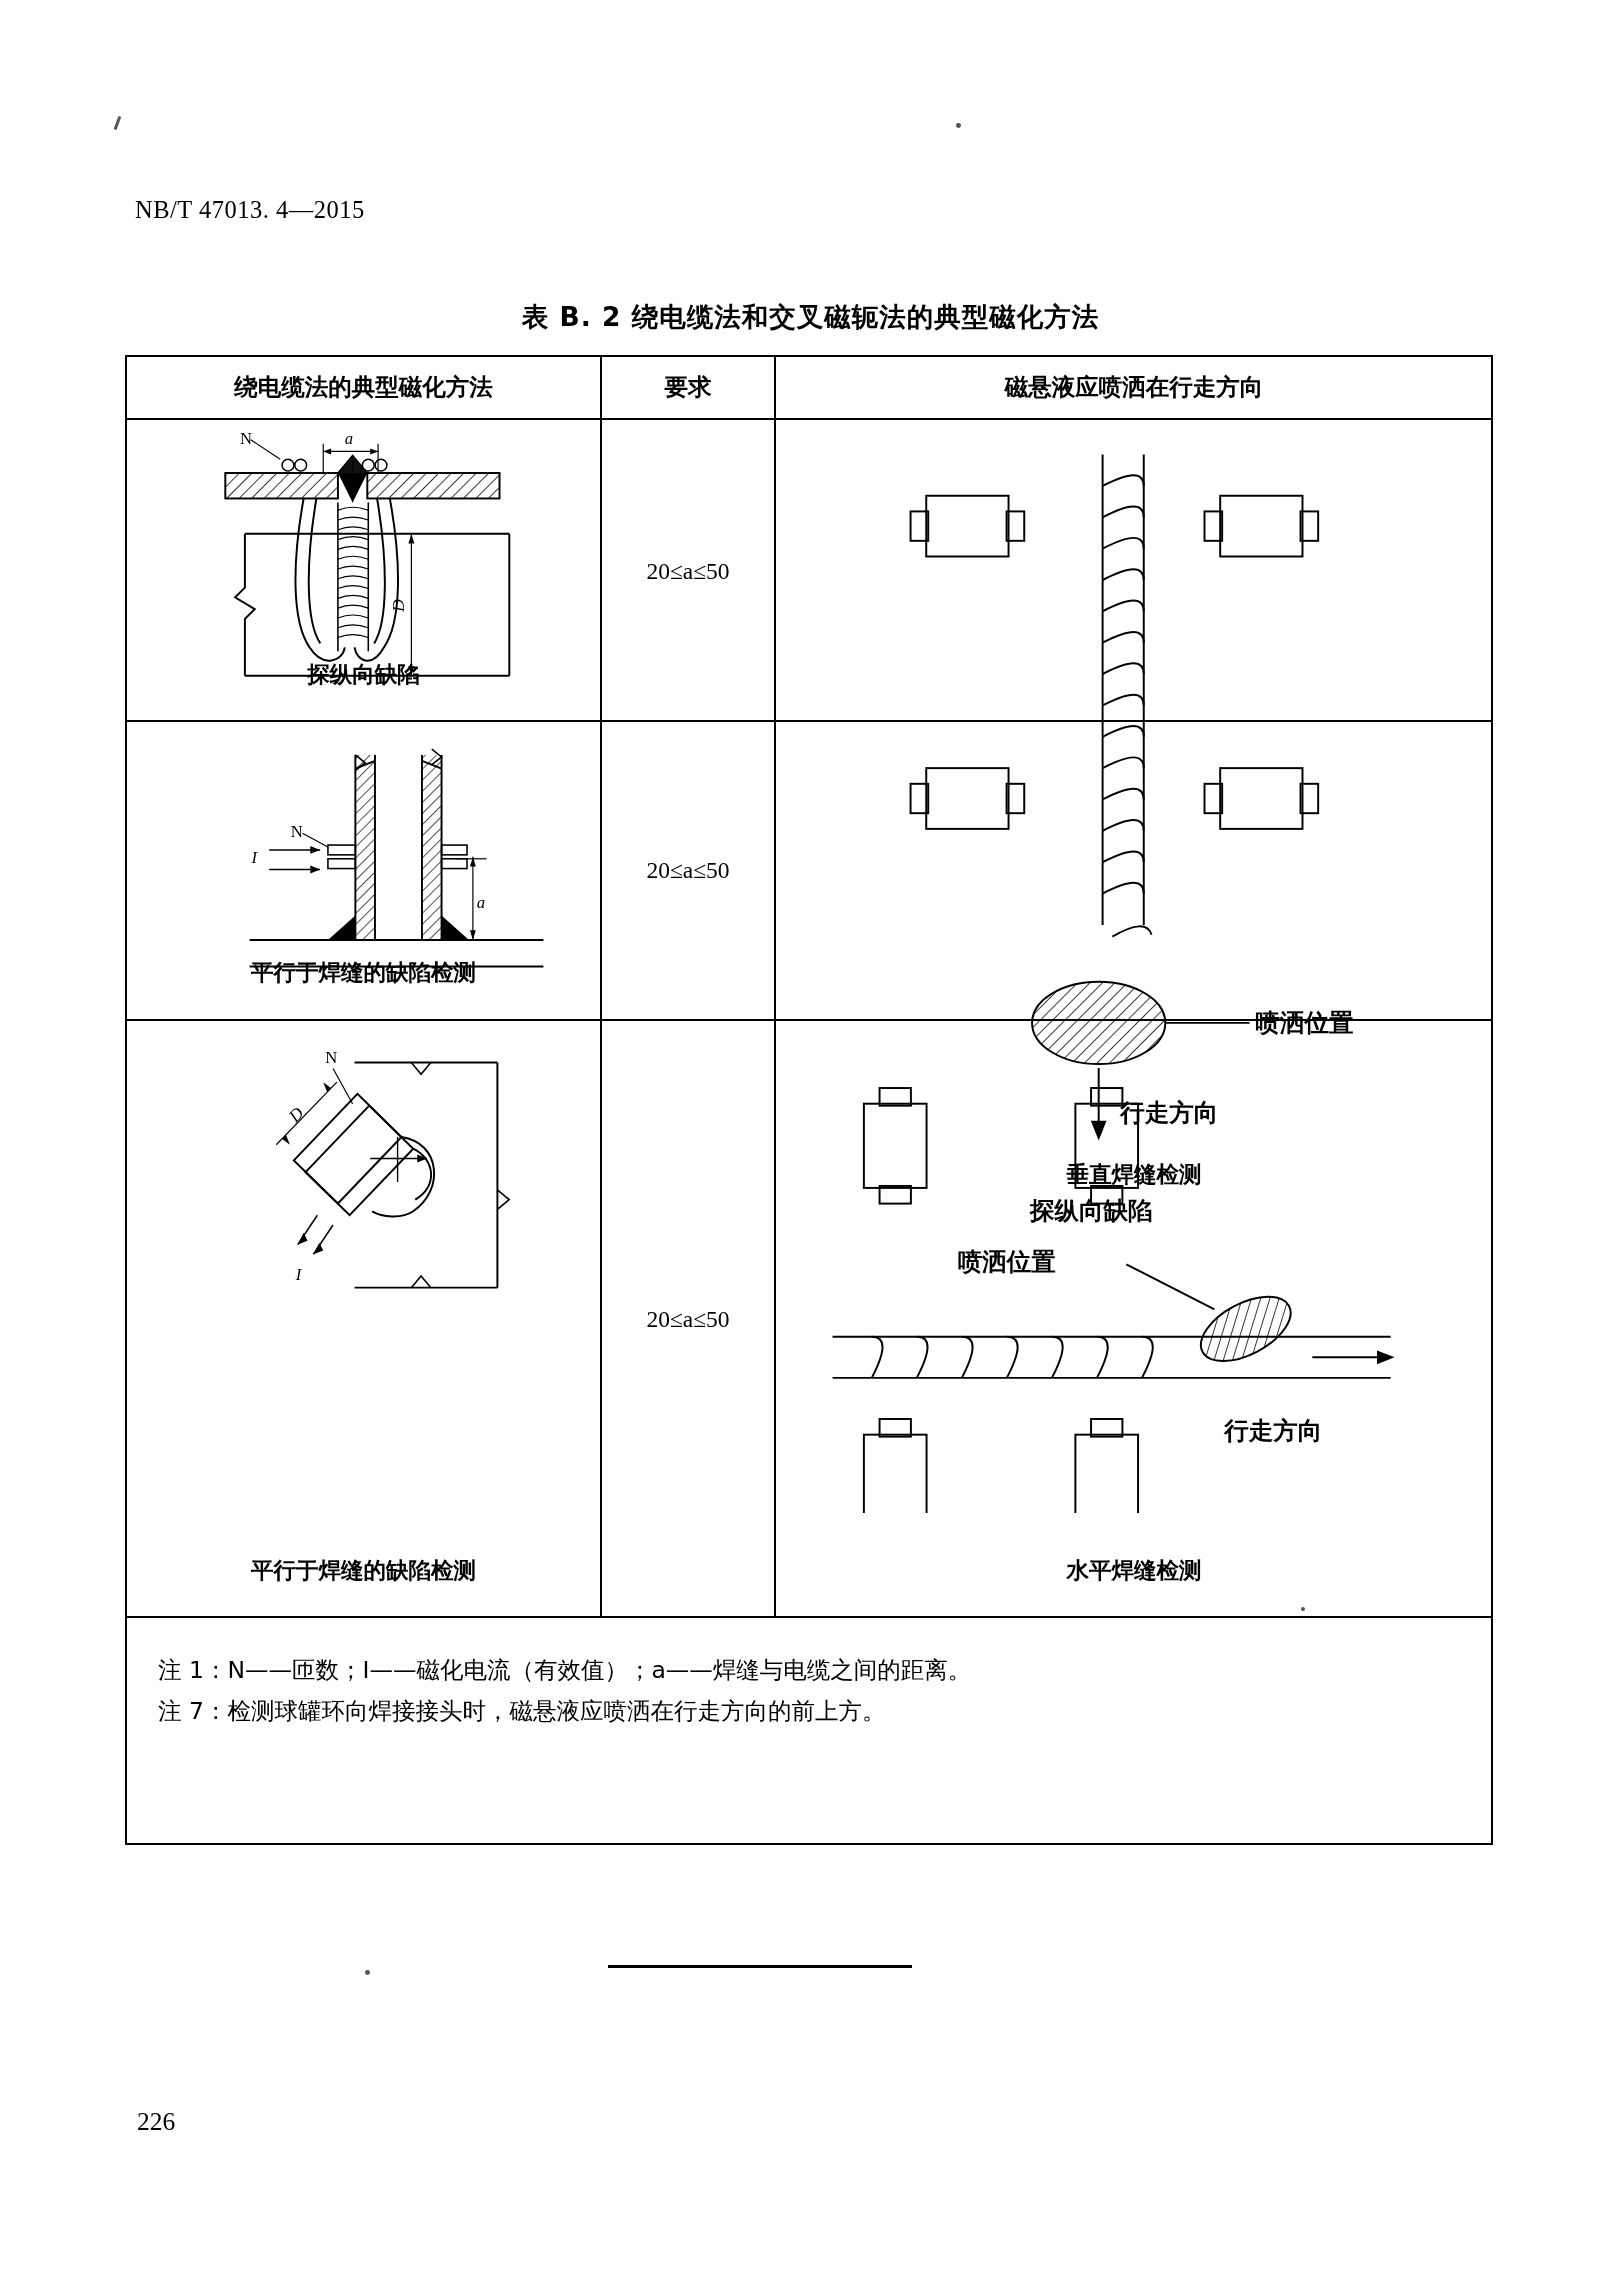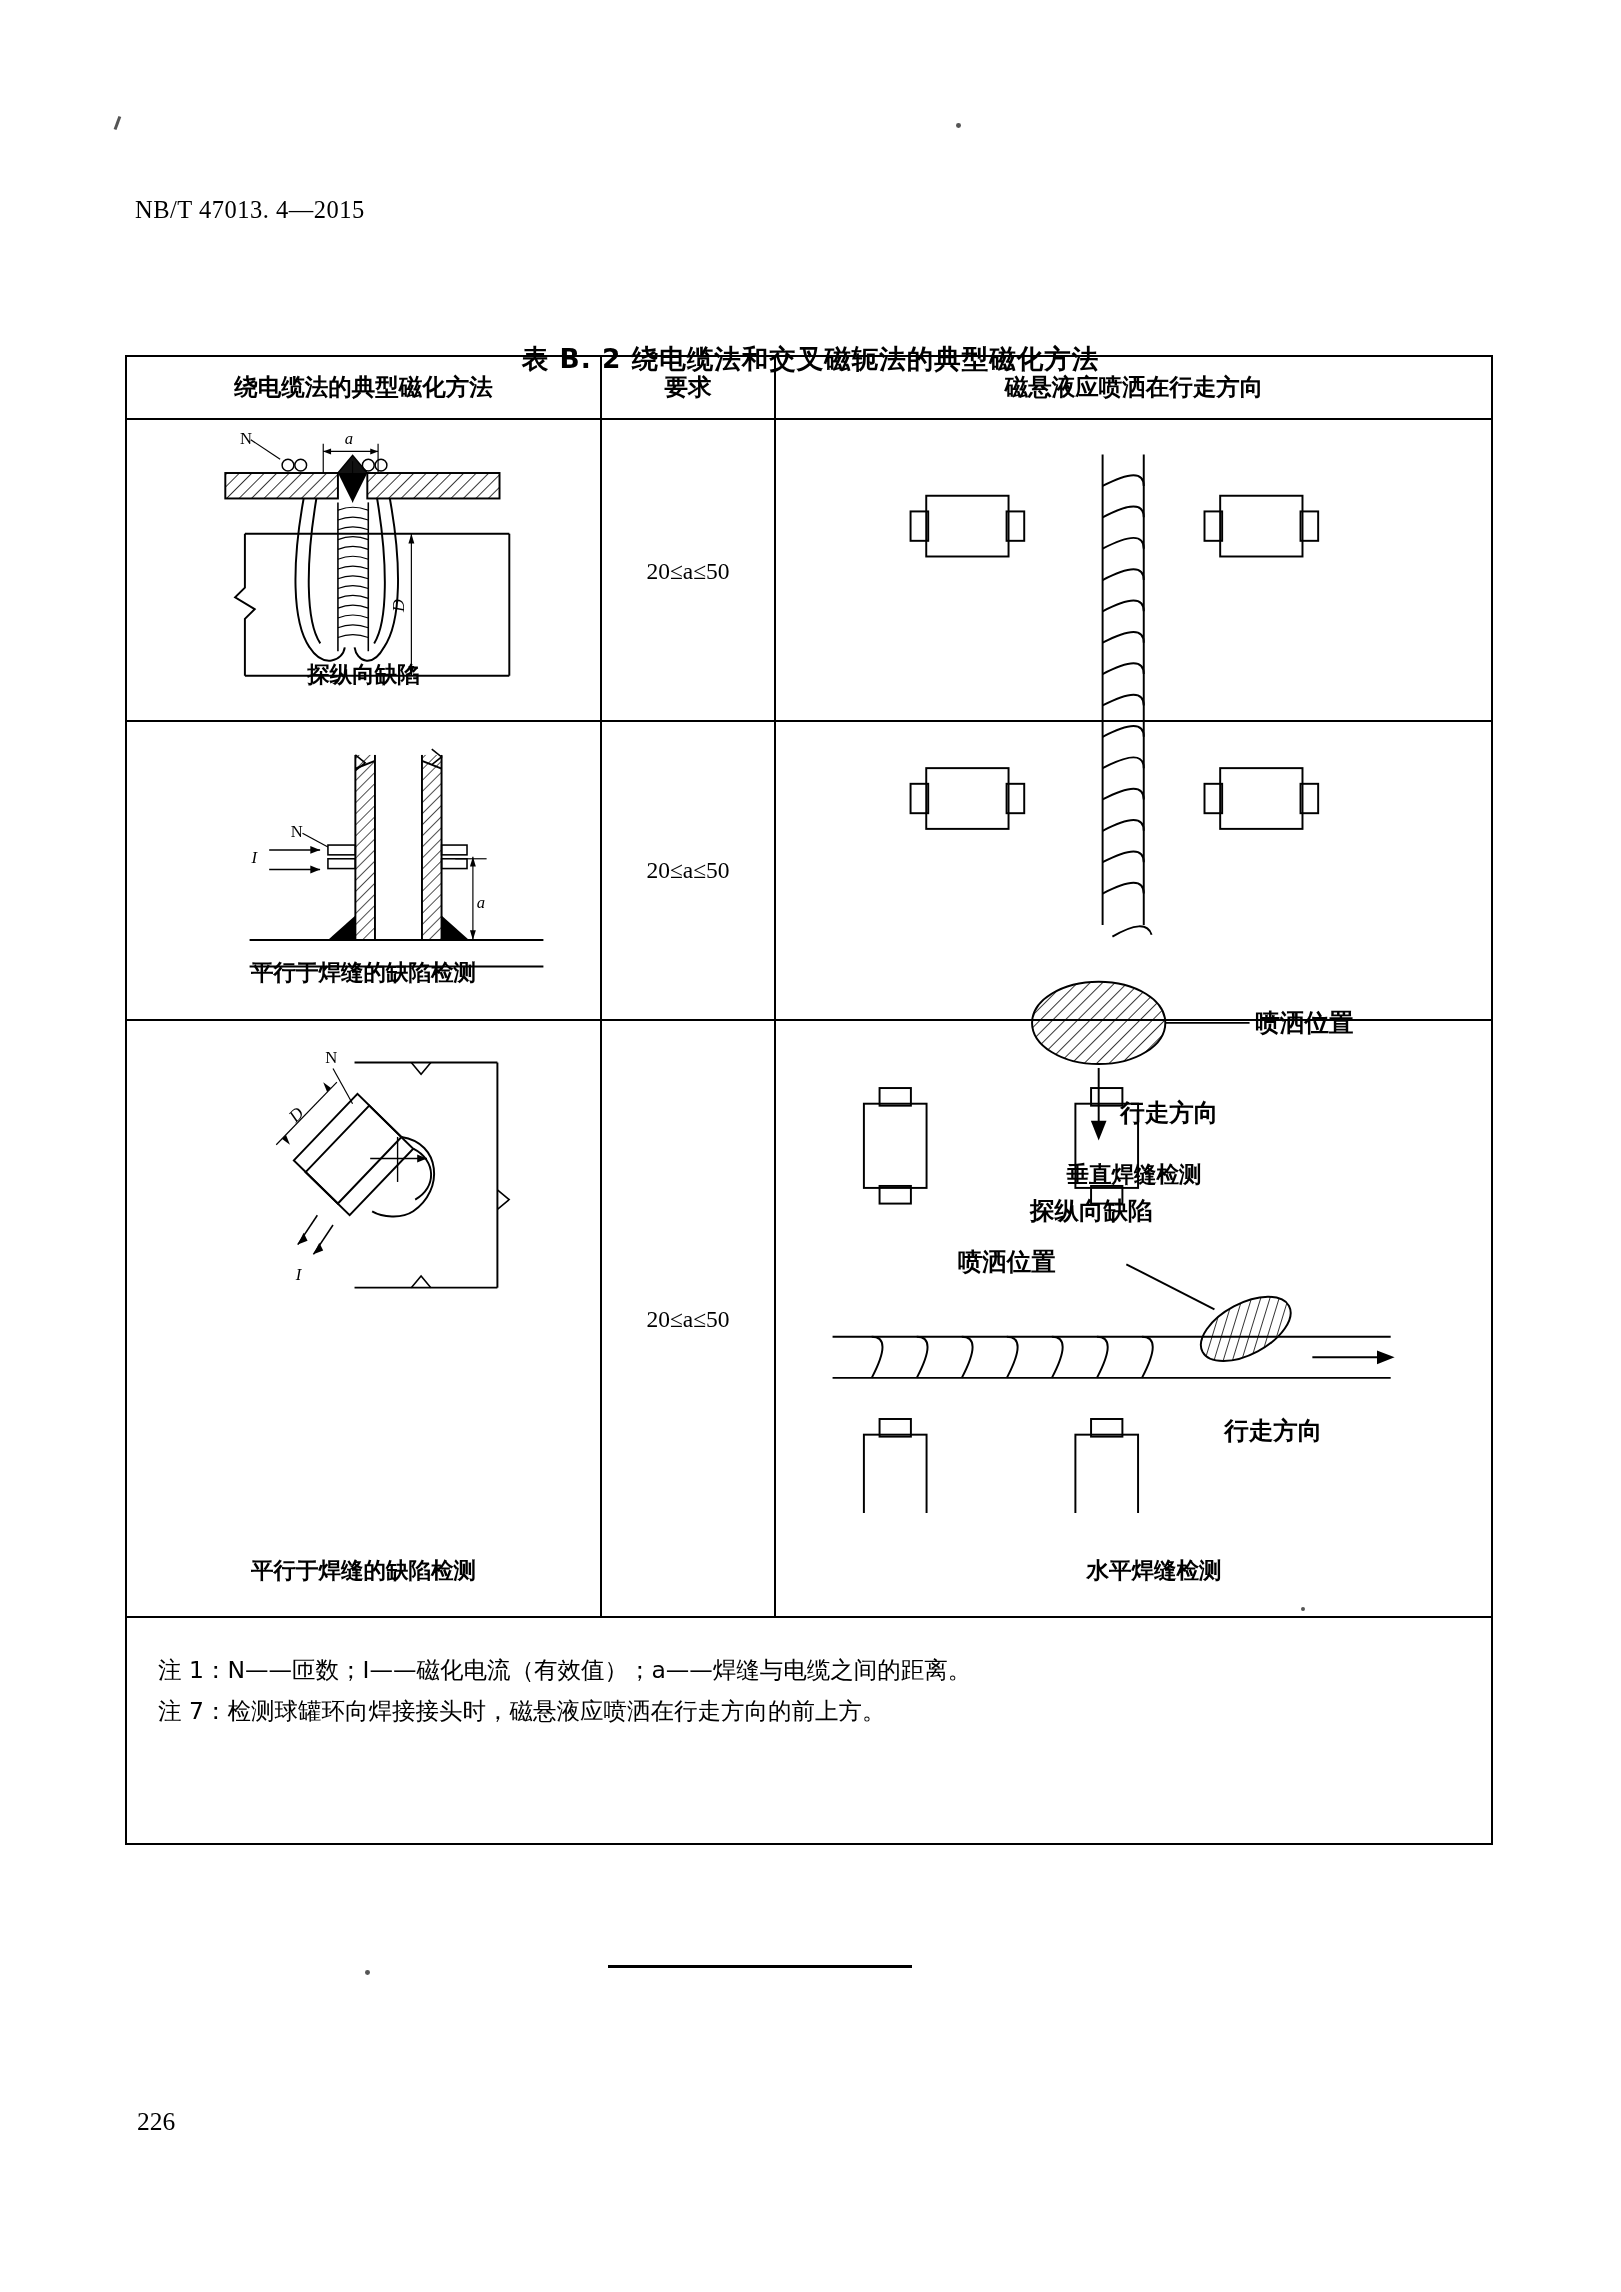--- a/index.html
+++ b/index.html
@@ -32,21 +32,20 @@
   .table-title {
     position: absolute;
     left: 0;
     top: 299px;
     width: 1621px;
     text-align: center;
     font-size: 26.5px;
     font-weight: bold;
     font-family: "DejaVu Sans", sans-serif;
     letter-spacing: 1px;
-    margin-top: 42px;
   }
   .table-wrap {
     position: absolute;
     left: 125px;
     top: 355px;
     width: 1368px;
     height: 1490px;
     border: 2px solid #000;
     box-sizing: border-box;
   }
@@ -432,21 +431,21 @@
         </defs>
         <ellipse cx="452" cy="292" rx="50" ry="26" transform="rotate(-28 452 292)" fill="url(#hatchF)" stroke="#000" stroke-width="2"></ellipse>
 
         <line x1="330" y1="226" x2="420" y2="272" stroke="#000" stroke-width="2"></line>
         <text x="158" y="232" font-size="25" font-family="DejaVu Sans, sans-serif" font-weight="bold">喷洒位置</text>
 
         <text x="430" y="404" font-size="25" font-family="DejaVu Sans, sans-serif" font-weight="bold">行走方向</text>
         <line x1="418" y1="386" x2="420" y2="360" stroke="#000" stroke-width="0"></line>
       </svg>
     </div>
-    <div class="cell-label" style="left:649px;top:1198px;width:716px;padding-left:20px;">水平焊缝检测</div>
+    <div class="cell-label" style="left:649px;top:1198px;width:716px;">水平焊缝检测</div>
 
     <div class="notes" style="top:1259px;height:129px;">
       <div class="note-line" style="top:21.6px;">注 1：N——匝数；I——磁化电流（有效值）；a——焊缝与电缆之间的距离。</div>
       <div class="note-line" style="top:63px;">注 7：检测球罐环向焊接接头时，磁悬液应喷洒在行走方向的前上方。</div>
     </div>
   </div>
 
   <div class="rule-bottom"></div>
   <div class="page-number">226</div>
 </div>

